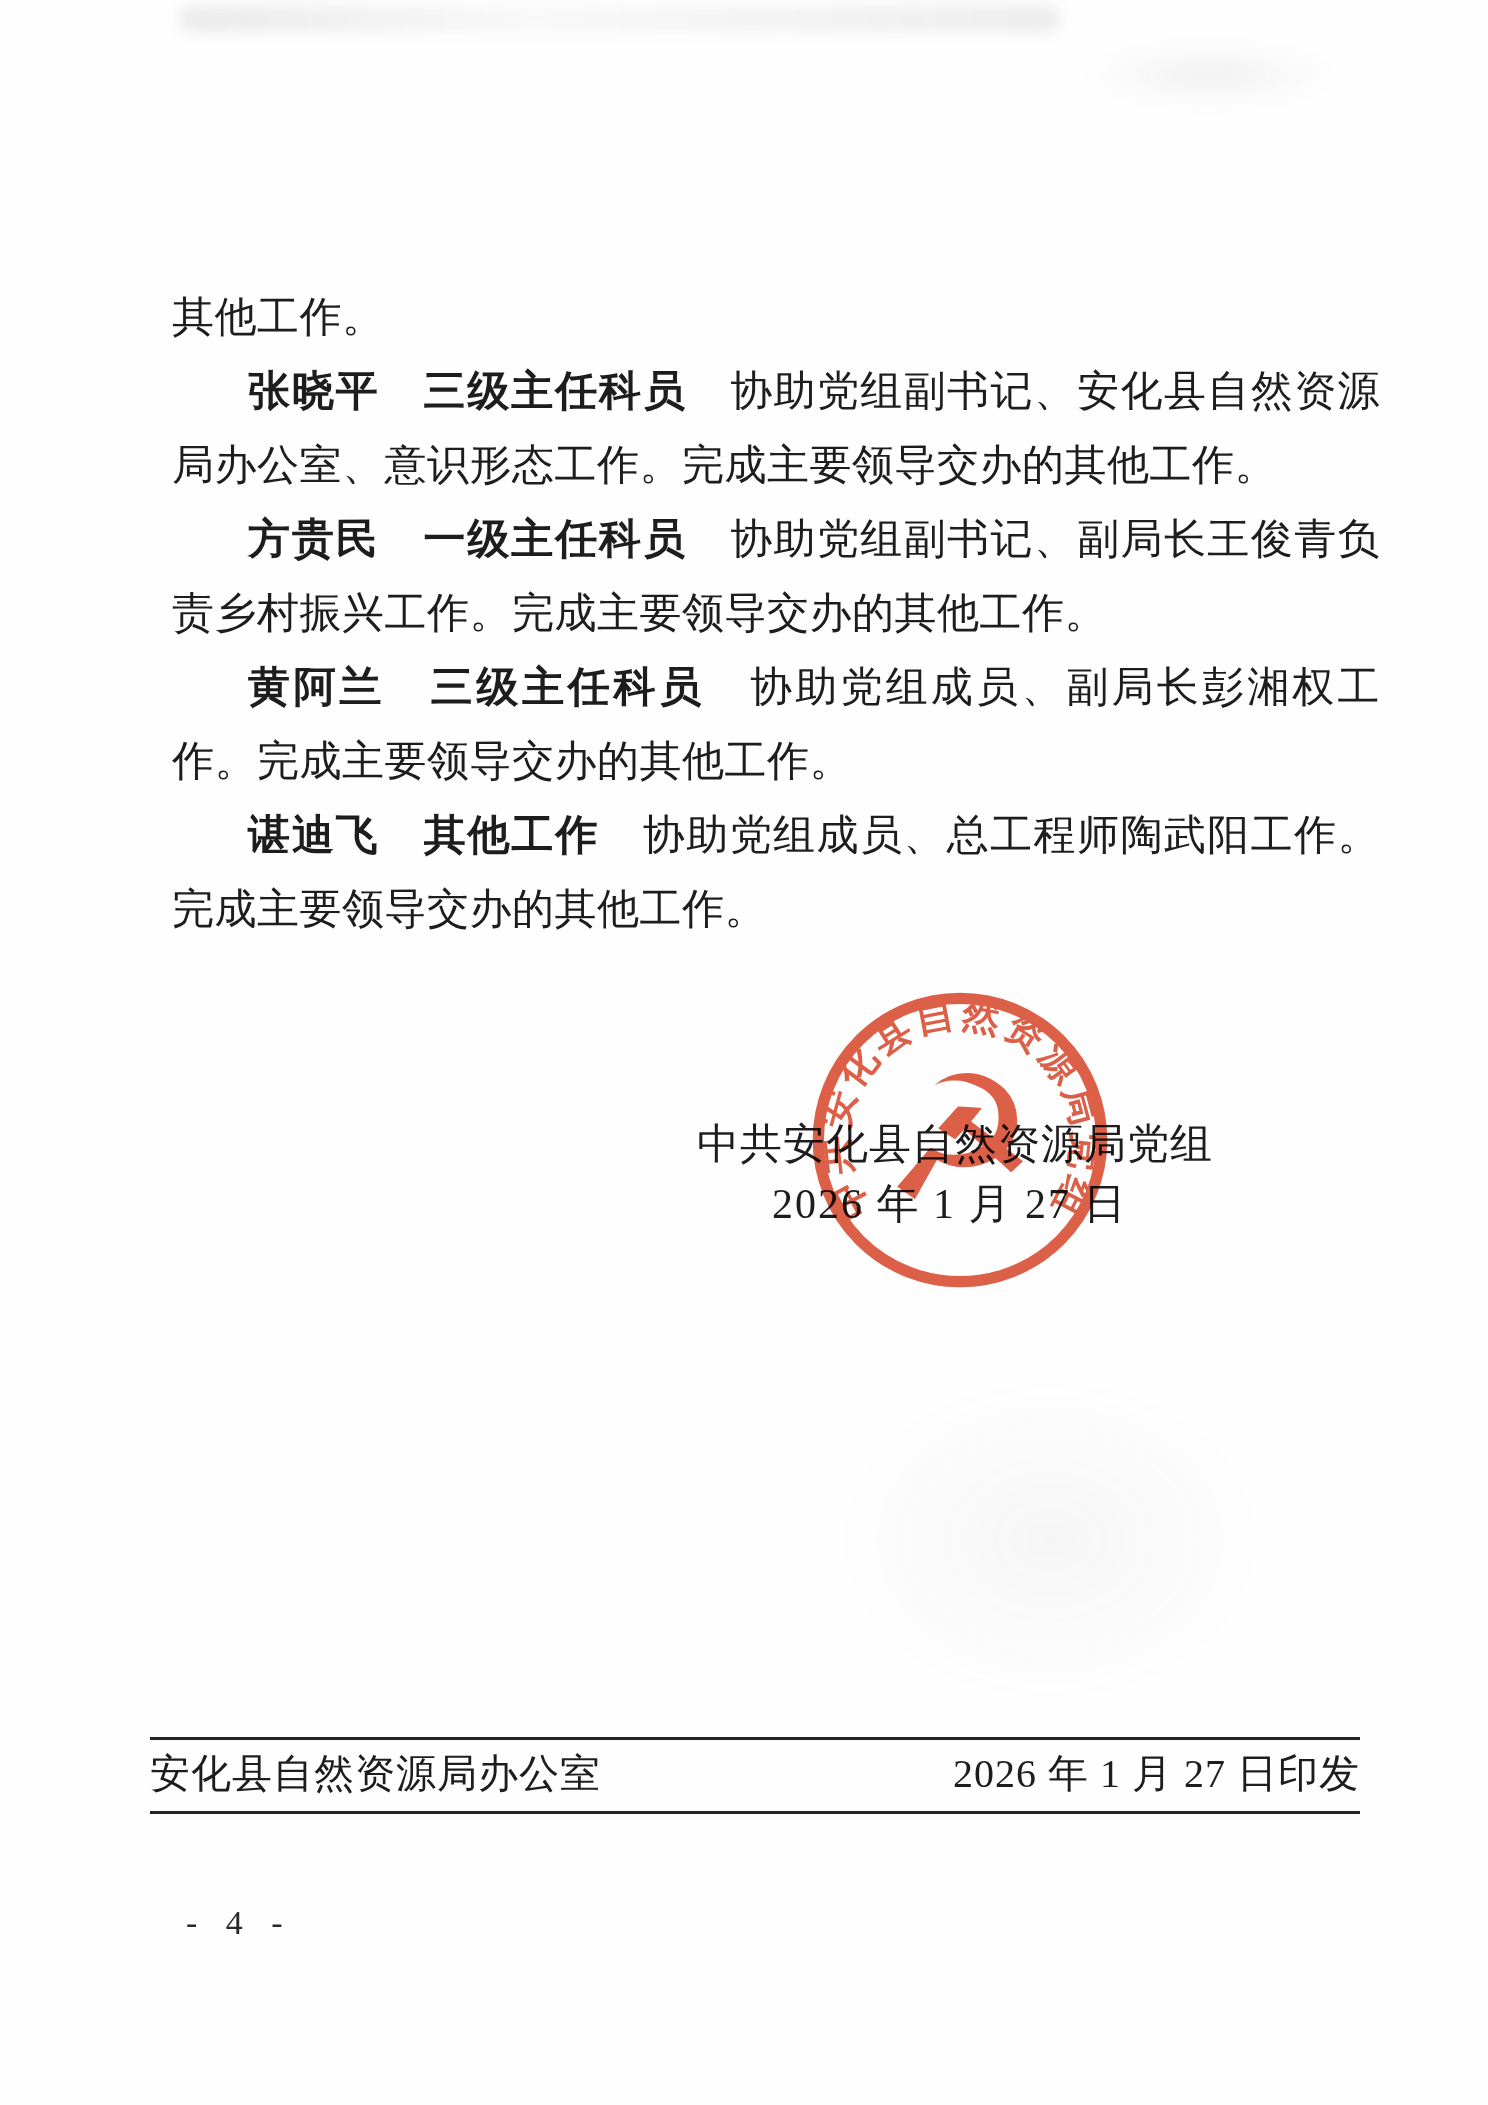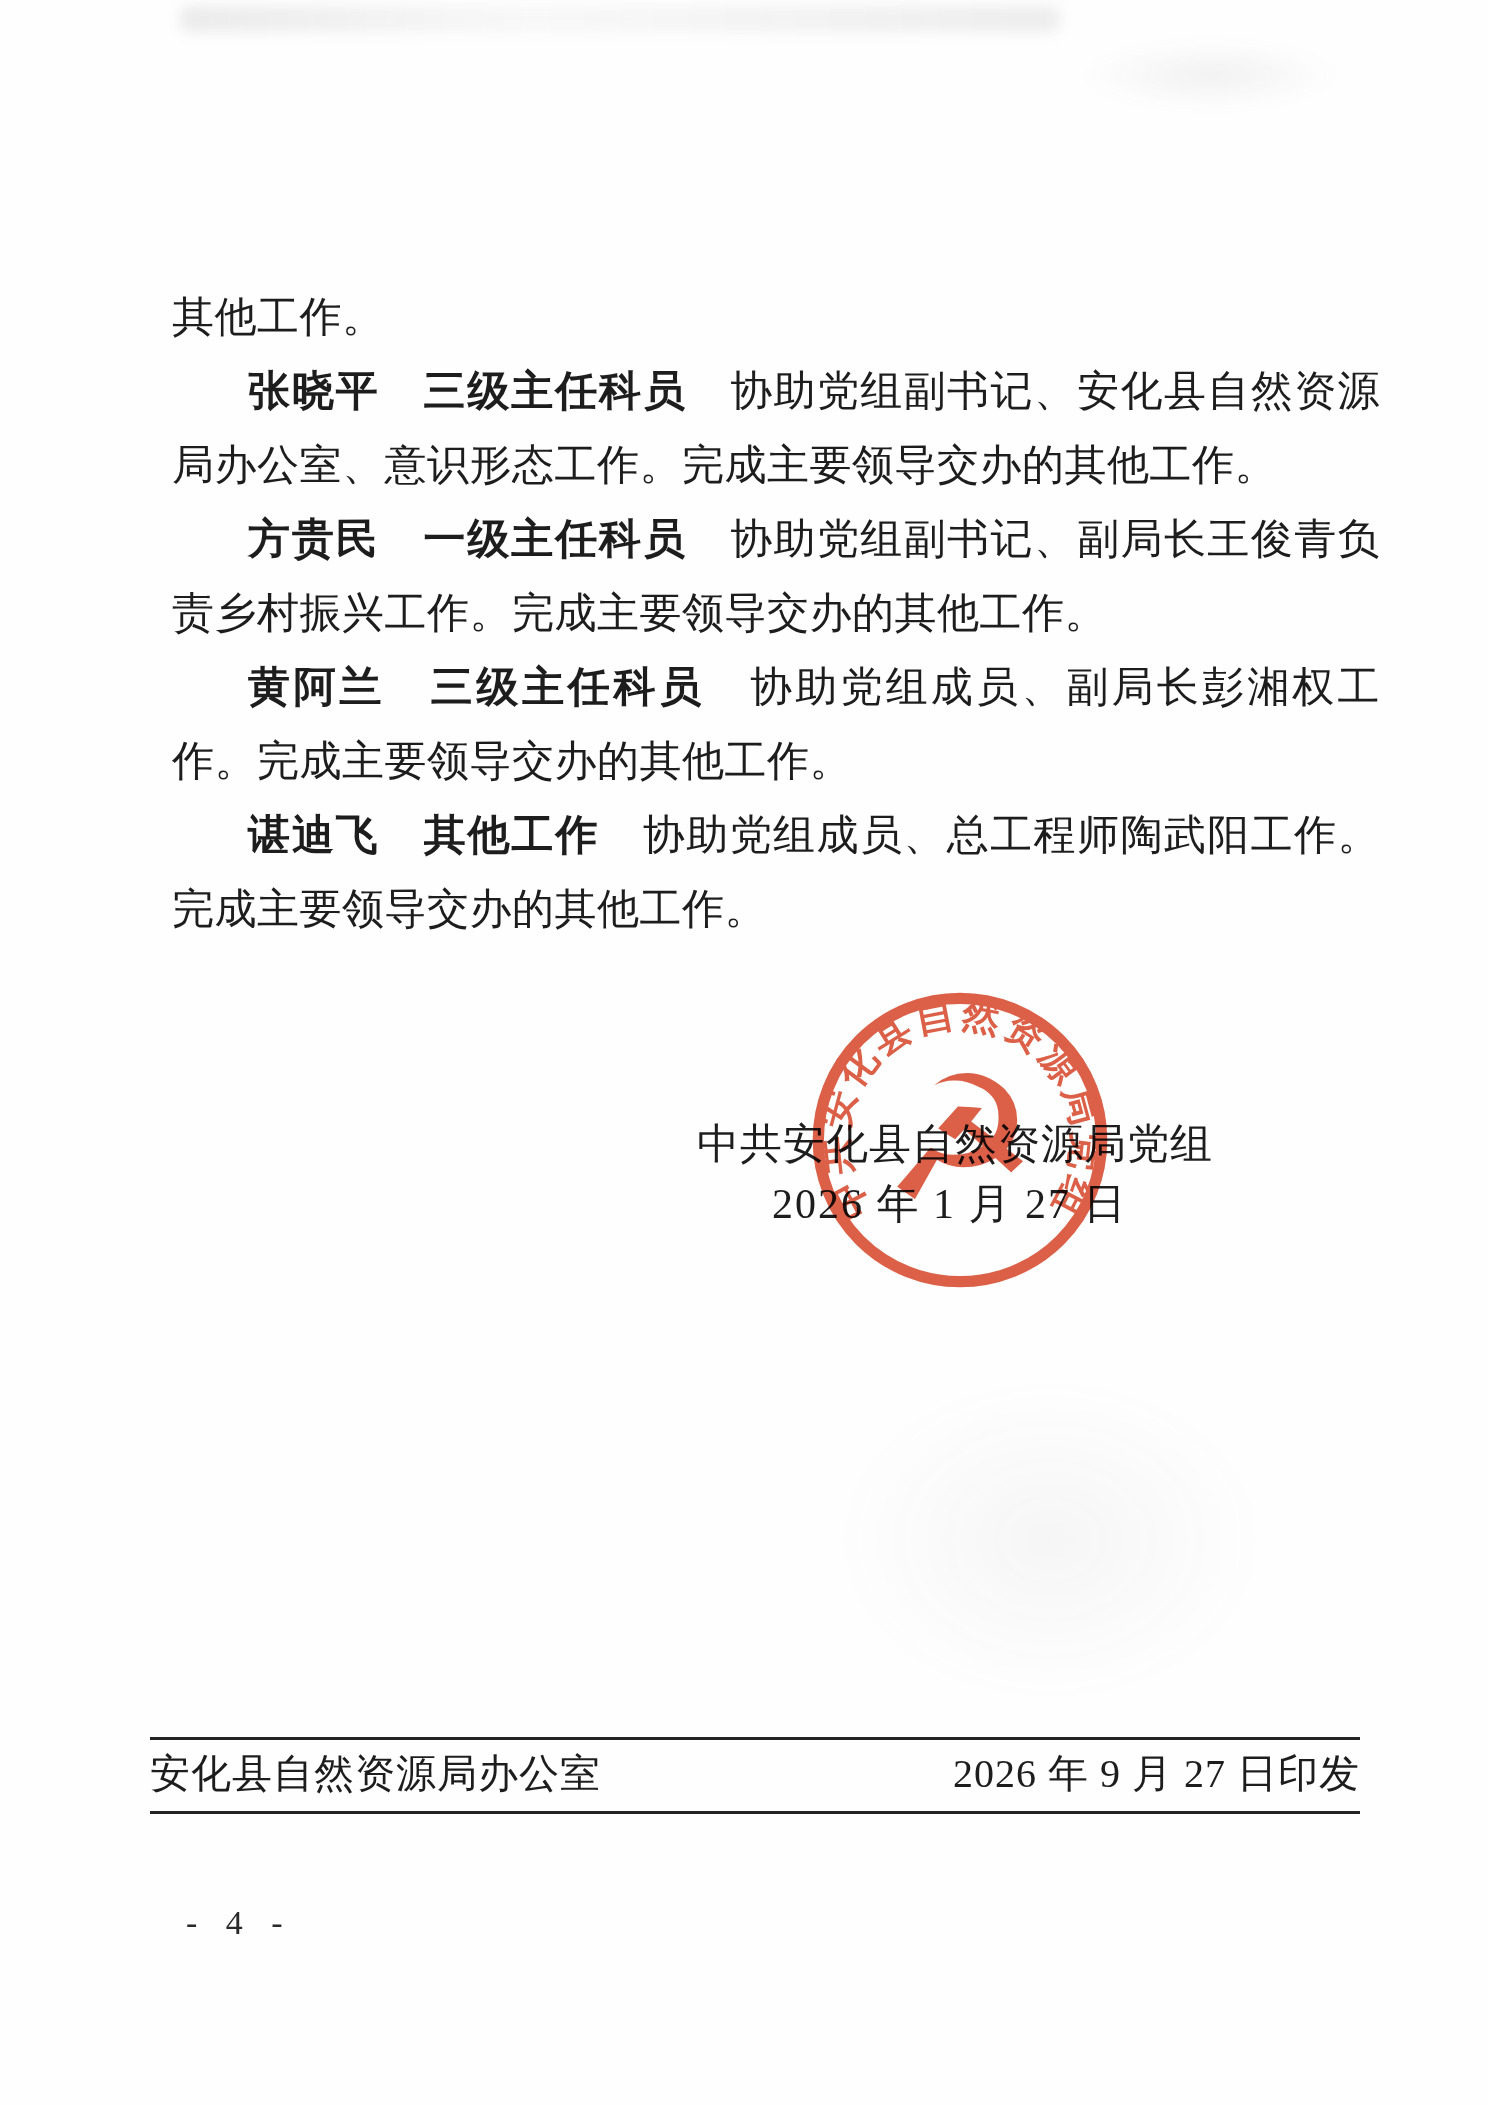--- a/index.html
+++ b/index.html
@@ -104,19 +104,19 @@
     </defs>
     <text font-size="37" fill="#d94a2e" letter-spacing="4" font-family="Liberation Serif, DejaVu Serif, serif" font-weight="bold">
       <textPath href="#sealArc" startOffset="50%" text-anchor="middle">中共安化县自然资源局党组</textPath>
     </text>
     <text x="150" y="207" font-size="168" text-anchor="middle" fill="#d94a2e" font-family="DejaVu Sans, sans-serif">☭</text>
   </svg>
 
   <div class="rule rule-top"></div>
   <div class="footer-row">
     <span>安化县自然资源局办公室</span>
-    <span>2026 年 9 月 27 日印发</span>
+    <span>2026 年 1 月 27 日印发</span>
   </div>
   <div class="rule rule-bottom"></div>
 
   <div class="page-num">- 4 -</div>
 
 </div>
 
 </body></html>

